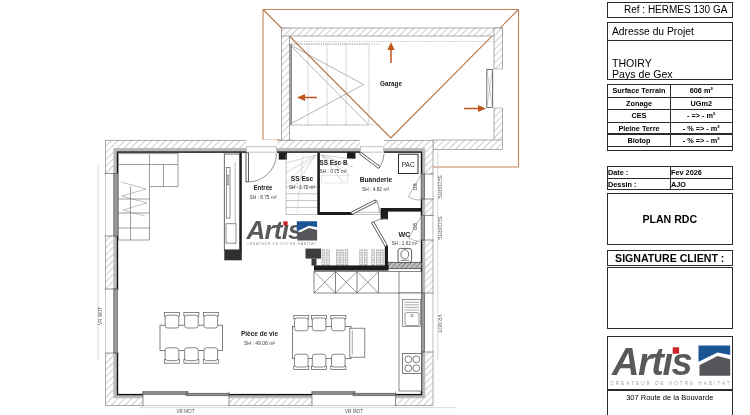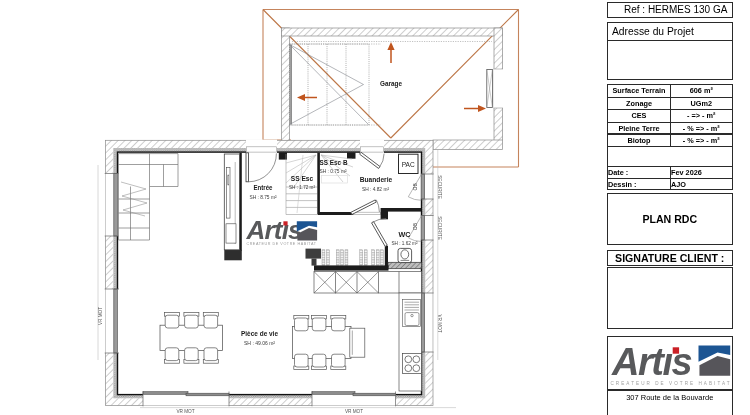--- a/index.html
+++ b/index.html
@@ -391,23 +391,24 @@
       <rect x="312.3" y="354.2" width="13.6" height="12.8" rx="2.5"></rect>
 <rect x="330.8" y="366" width="15" height="3.6"></rect>
       <rect x="331.5" y="354.2" width="13.6" height="12.8" rx="2.5"></rect>
 </g>
 </svg>
 
 <div class="tb" style="left:607px;top:2px;width:125.5px;height:15.6px;font-size:10px;line-height:14px;padding-left:16px">Ref : HERMES 130 GA</div>
 
 <div class="tb" style="left:607px;top:22px;width:125.5px;height:58px">
 <div style="border-bottom:1px solid #2a2a2a;font-size:10.3px;font-weight:normal;line-height:17px;padding-left:4px;height:17.5px;box-sizing:border-box">Adresse du Projet</div>
+<div style="font-size:10.6px;padding:17px 0 0 4px;line-height:11.5px">THOIRY<br>Pays de Gex</div>
 </div>
 
-<div class="tb" style="left:607px;top:84.3px;width:125.5px;height:93px;font-size:7.3px;font-weight:bold;text-align:center">
+<div class="tb" style="left:607px;top:84.3px;width:125.5px;height:67px;font-size:7.3px;font-weight:bold;text-align:center">
 <div style="display:flex;height:11.42px;border-bottom:1px solid #2a2a2a">
       <div style="width:62px;border-right:1px solid #2a2a2a;line-height:12px">Surface Terrain</div>
       <div style="flex:1;line-height:12px">606 m²</div>
     </div>
 <div style="display:flex;height:11.42px;border-bottom:1px solid #2a2a2a">
       <div style="width:62px;border-right:1px solid #2a2a2a;line-height:12px">Zonage</div>
       <div style="flex:1;line-height:12px">UGm2</div>
     </div>
 <div style="display:flex;height:11.42px;border-bottom:1px solid #2a2a2a">
       <div style="width:62px;border-right:1px solid #2a2a2a;line-height:12px">CES</div>

